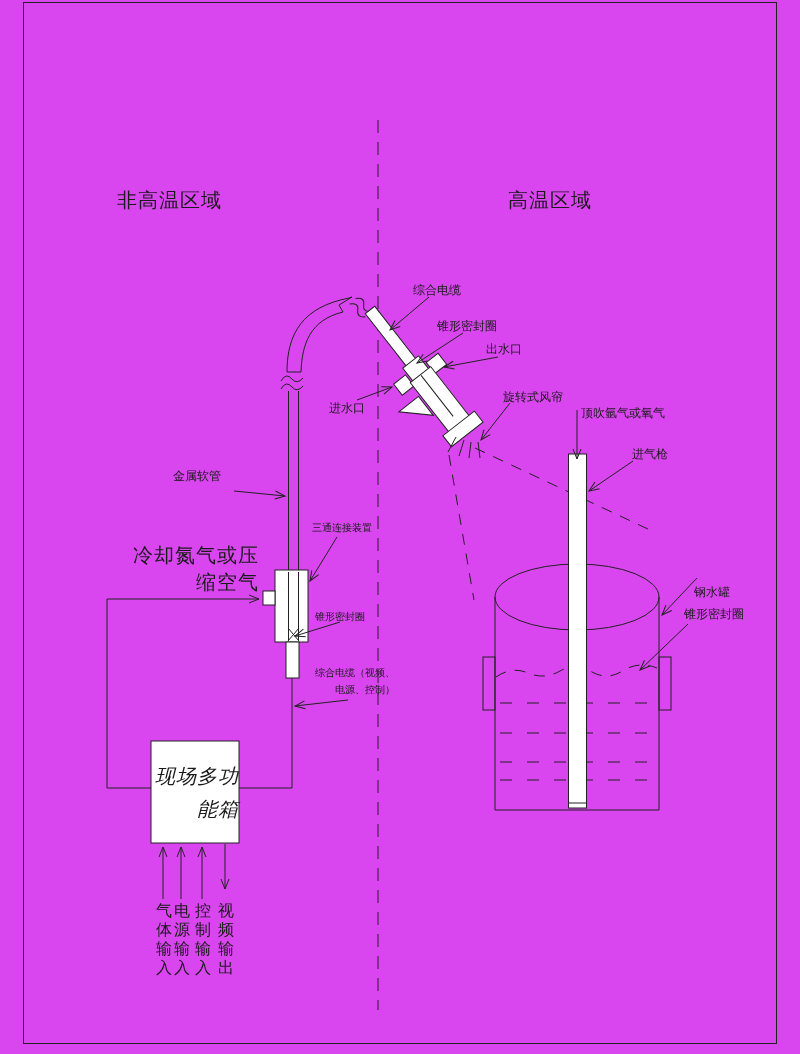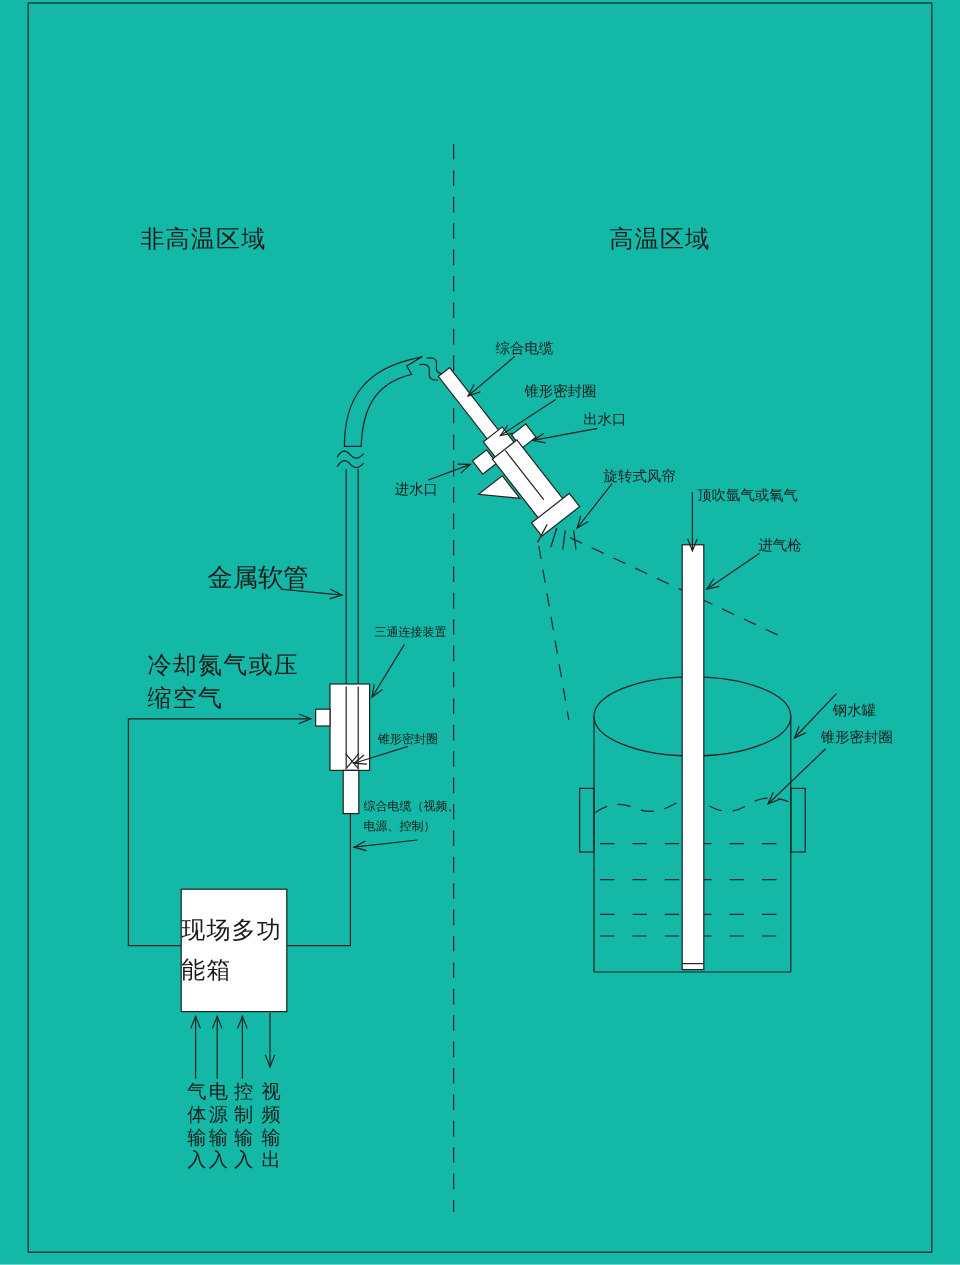--- a/index.html
+++ b/index.html
@@ -1,24 +1,24 @@
 <!DOCTYPE html>
 <html><head>
 <meta charset="utf-8">
 <style>
   html,body{margin:0;padding:0;background:#fff;}
-  #stage{position:relative;width:800px;height:1054px;background:#14b8a6;overflow:hidden;
+  #stage{position:relative;width:800px;height:1054px;background:#d946ef;overflow:hidden;
          font-family:"Liberation Sans","DejaVu Sans",sans-serif;color:#1a1a1a;}
   #stage svg{position:absolute;left:0;top:0;}
   .lbl{position:absolute;white-space:pre-line;color:#1a1a1a;line-height:1.25;}
   .f20{font-size:20px;letter-spacing:1px;}
-  .f15{font-size:21px;}
+  .f15{font-size:12px;}
   .f12{font-size:12px;}
   .f11{font-size:10px;}
-  .ctr{text-align:left;}
+  .ctr{text-align:right;}
   .io{width:20px;font-size:16px;line-height:19px;text-align:center;}
   svg path, svg line, svg rect, svg ellipse, svg polyline, svg polygon{
     fill:none;stroke:#222222;stroke-width:1;}
   svg .white{fill:#ffffff;}
 </style>
 </head>
 <body>
 
 <div id="stage">
 
@@ -143,21 +143,21 @@
 <div class="lbl f12" style="left:632px;top:447px;">进气枪</div>
 <div class="lbl f12" style="left:694px;top:561px;margin-top:24px;">钢水罐</div>
 <div class="lbl f12" style="left:684px;top:607px;">锥形密封圈</div>
 <div class="lbl f15" style="left:173px;top:469px;">金属软管</div>
 <div class="lbl f11" style="left:312px;top:522px;">三通连接装置</div>
 <div class="lbl f20 ctr" style="left:123px;top:542px;width:136px;line-height:27px;">冷却氮气或压
 缩空气</div>
 <div class="lbl f11" style="left:315px;top:611px;">锥形密封圈</div>
 <div class="lbl f11 ctr" style="left:303px;top:664px;width:92px;line-height:17px;">综合电缆（视频、
 电源、控制）</div>
-<div class="lbl f20 ctr" style="left:151px;top:760px;width:88px;line-height:33px;">现场多功
+<div class="lbl f20 ctr" style="left:151px;top:760px;width:88px;line-height:33px;font-style:italic;">现场多功
 能箱</div>
 
 <div class="lbl io" style="left:154px;top:901px;">气
 体
 输
 入</div>
 <div class="lbl io" style="left:172px;top:901px;">电
 源
 输
 入</div>

